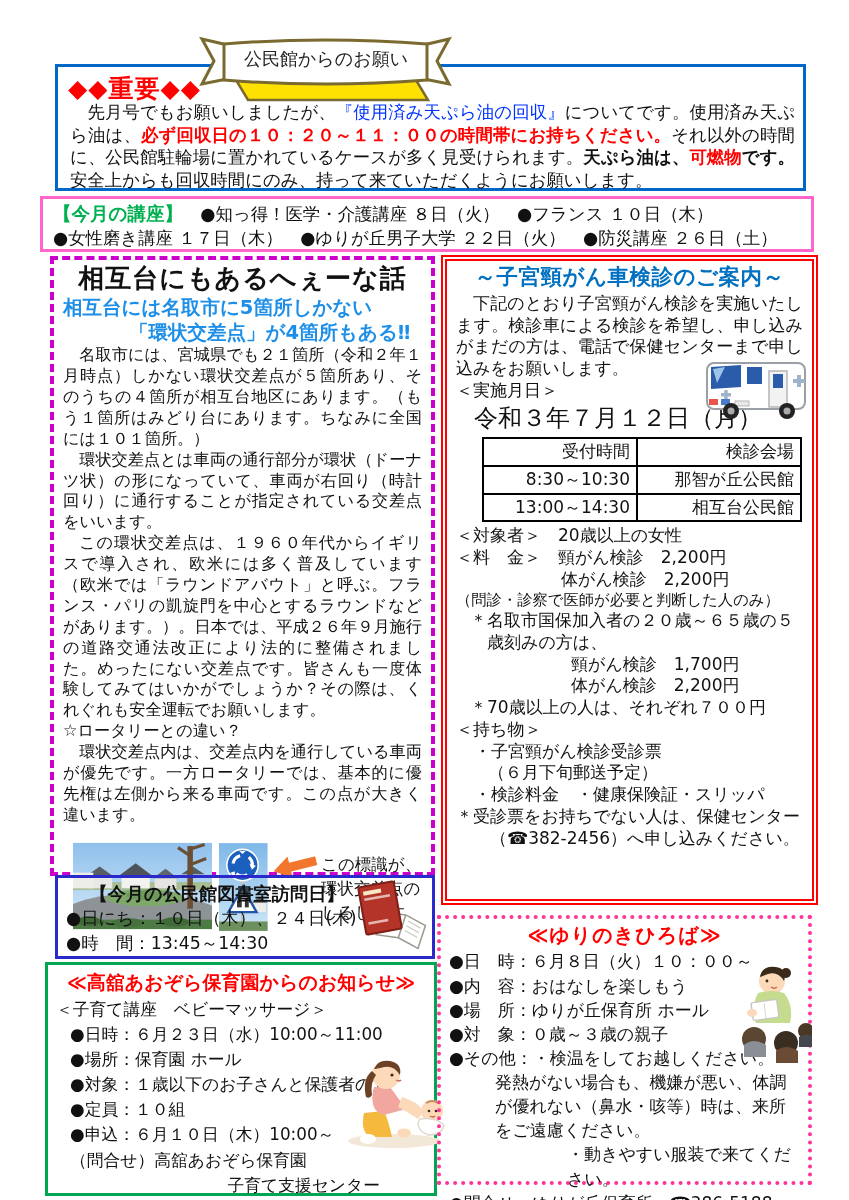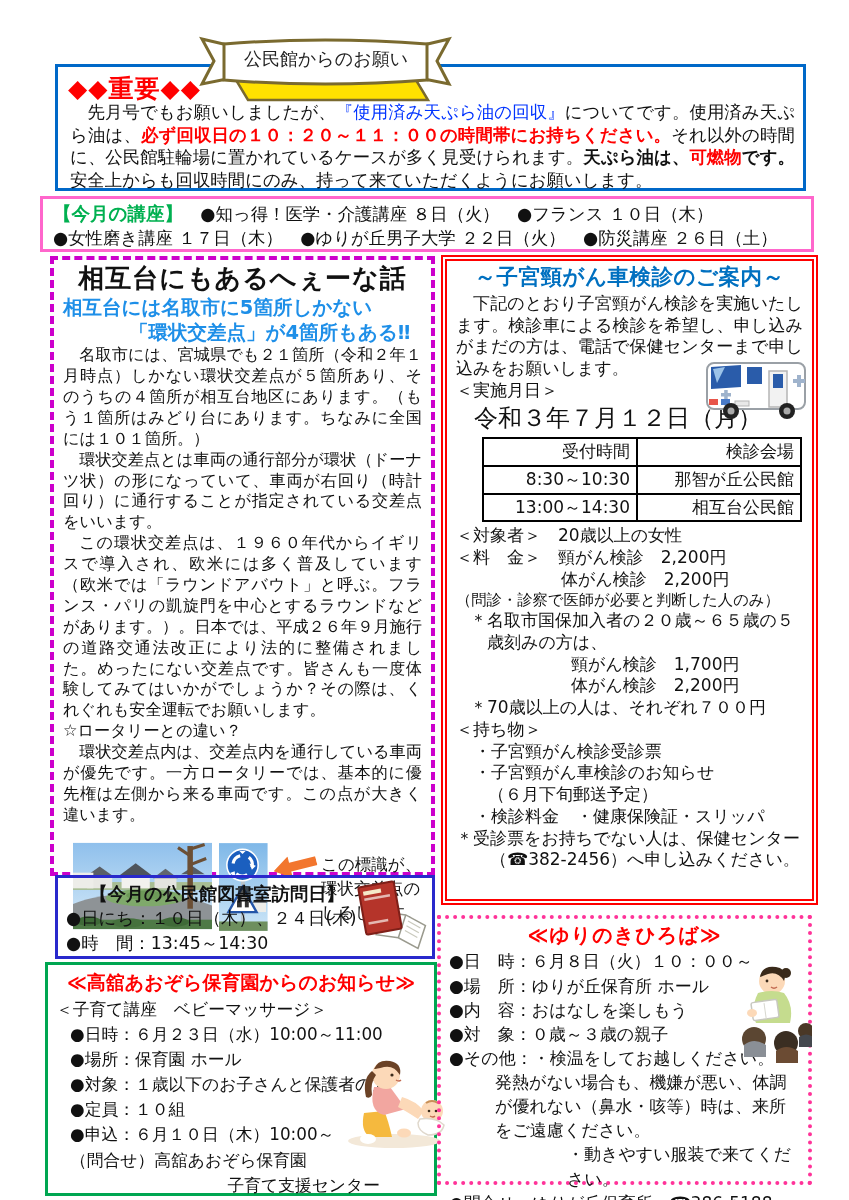--- a/index.html
+++ b/index.html
@@ -236,21 +236,20 @@
   <div class="ln">＜対象者＞　20歳以上の女性</div>
   <div class="ln">＜料　金＞　頸がん検診　2,200円</div>
   <div class="ln p105">体がん検診　2,200円</div>
   <div class="ln small">（問診・診察で医師が必要と判断した人のみ）</div>
   <div class="ln hang1">＊名取市国保加入者の２０歳～６５歳の５歳刻みの方は、</div>
   <div class="ln p115">頸がん検診　1,700円</div>
   <div class="ln p115">体がん検診　2,200円</div>
   <div class="ln p14">＊70歳以上の人は、それぞれ７００円</div>
   <div class="ln">＜持ち物＞</div>
   <div class="ln p18">・子宮頸がん検診受診票</div>
-  <div class="ln p18">・子宮頸がん車検診のお知らせ</div>
   <div class="ln p32">（６月下旬郵送予定）</div>
   <div class="ln p18">・検診料金　・健康保険証・スリッパ</div>
   <div class="ln hang2">＊受診票をお持ちでない人は、保健センター（☎382-2456）へ申し込みください。</div>
 </div>
 
 <div class="abs box-library">
   <div class="lib-title">【今月の公民館図書室訪問日】</div>
   <div>●日にち：１０日（木）、２４日(木)</div>
   <div>●時　間：13:45～14:30</div>
   <div class="abs book-wrap">
@@ -308,22 +307,22 @@
       <path d="M86,63 q3,2 5,0" stroke="#C26A50" stroke-width="1.3" fill="none"></path>
       <path d="M76,66 Q92,64 100,72 Q98,82 84,82 Q74,78 74,70 Z" fill="#FFFFFF" stroke="#E0D8CC" stroke-width="1.5"></path>
       <ellipse cx="60" cy="80" rx="7" ry="4.5" fill="#FCD9B8"></ellipse>
     </svg>
   </div>
 </div>
 
 <div class="abs box-hiroba">
   <div class="hir-title">≪ゆりのきひろば≫</div>
   <div>●日　時：６月８日（火）１０：００～</div>
+  <div>●内　容：おはなしを楽しもう</div>
   <div>●場　所：ゆりが丘保育所 ホール</div>
-  <div>●内　容：おはなしを楽しもう</div>
   <div>●対　象：０歳～３歳の親子</div>
   <div>●その他：・検温をしてお越しください。</div>
   <div class="hir-note">発熱がない場合も、機嫌が悪い、体調が優れない（鼻水・咳等）時は、来所をご遠慮ください。</div>
   <div class="hir-note-last">・動きやすい服装で来てください。</div>
   <div>●問合せ：ゆりが丘保育所　☎386-5188</div>
 
   <div class="abs story-ill-wrap">
     <svg width="74" height="108" viewBox="0 0 74 108">
       <circle cx="34" cy="20" r="13" fill="#FCD9B8"></circle>
       <path d="M22,16 Q24,4 38,6 Q50,8 46,20 Q40,10 30,13 Q24,15 22,16 Z" fill="#3A2A1A"></path>

